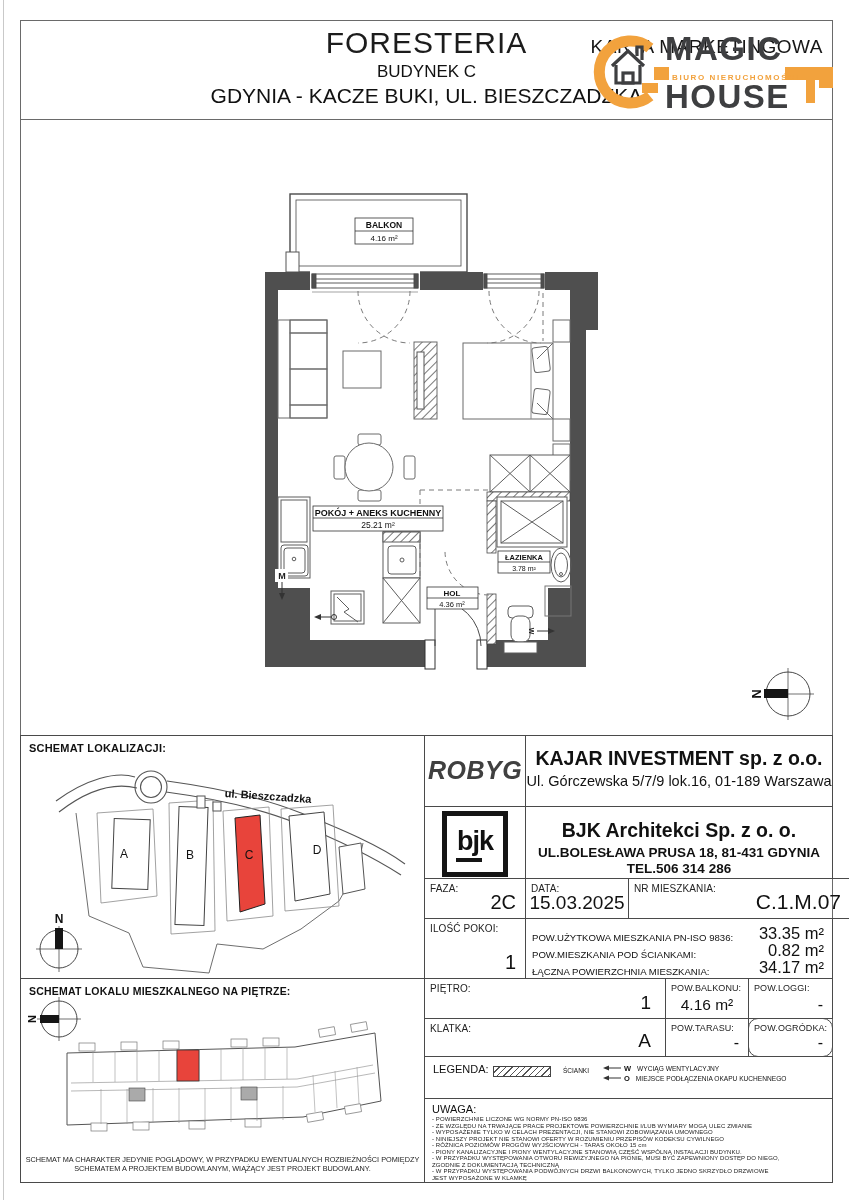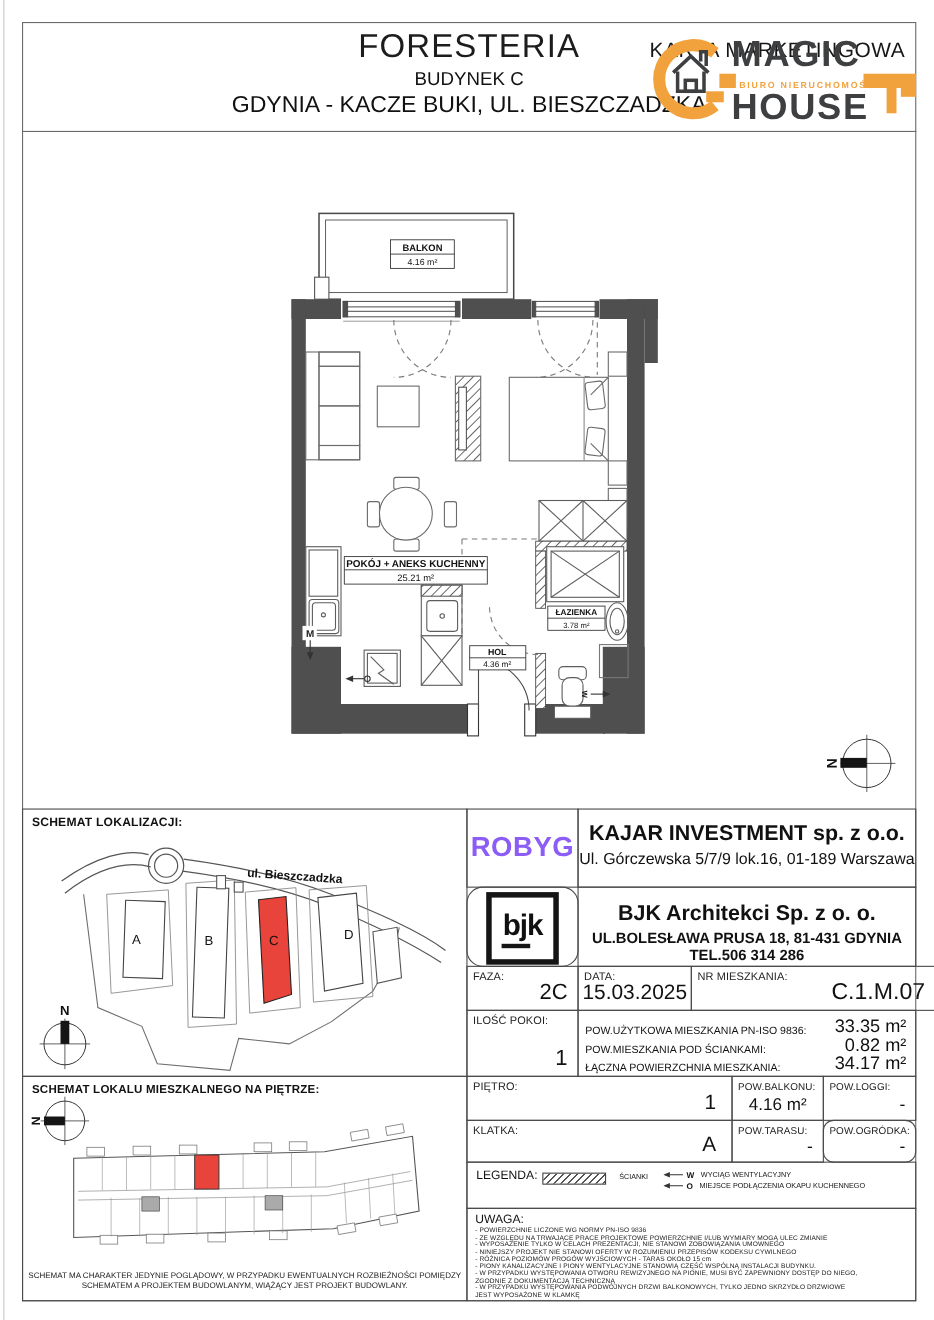--- a/index.html
+++ b/index.html
@@ -399,28 +399,28 @@
       </g>
       <rect x="176" y="1049" width="22" height="31" fill="#E8443B" stroke="#333" stroke-width="0.8"></rect>
       <rect x="128" y="1087" width="16" height="13" fill="#aaa" stroke="#444" stroke-width="0.6"></rect>
       <rect x="240" y="1086" width="16" height="13" fill="#aaa" stroke="#444" stroke-width="0.6"></rect>
     </svg>
     <div class="caption" style="bottom:18px;">SCHEMAT MA CHARAKTER JEDYNIE POGLĄDOWY, W PRZYPADKU EWENTUALNYCH ROZBIEŻNOŚCI POMIĘDZY</div>
     <div class="caption" style="bottom:9px;">SCHEMATEM A PROJEKTEM BUDOWLANYM, WIĄŻĄCY JEST PROJEKT BUDOWLANY.</div>
   </div>
 
   <div class="box" style="left:424px;top:735px;width:102px;height:72px;">
-    <div class="robyg" style="color:#8b5cf6;">ROBYG</div>
+    <div class="robyg" style="color:#404040;font-style:italic;">ROBYG</div>
   </div>
   <div class="box" style="left:525px;top:735px;width:308px;height:72px;">
     <div class="kajar-name">KAJAR INVESTMENT sp. z o.o.</div>
     <div class="kajar-addr">Ul. Górczewska 5/7/9 lok.16, 01-189 Warszawa</div>
   </div>
 
-  <div class="box" style="left:424px;top:806px;width:102px;height:73px;border-radius:15px;">
+  <div class="box" style="left:424px;top:806px;width:102px;height:73px;">
     <div class="bjk-box">
       <div class="bjk-text">bjk</div>
       <div class="bjk-bar"></div>
     </div>
   </div>
   <div class="box" style="left:525px;top:806px;width:308px;height:73px;">
     <div class="arch-name">BJK Architekci Sp. z o. o.</div>
     <div class="arch-addr">UL.BOLESŁAWA PRUSA 18, 81-431 GDYNIA</div>
     <div class="arch-tel">TEL.506 314 286</div>
   </div>

